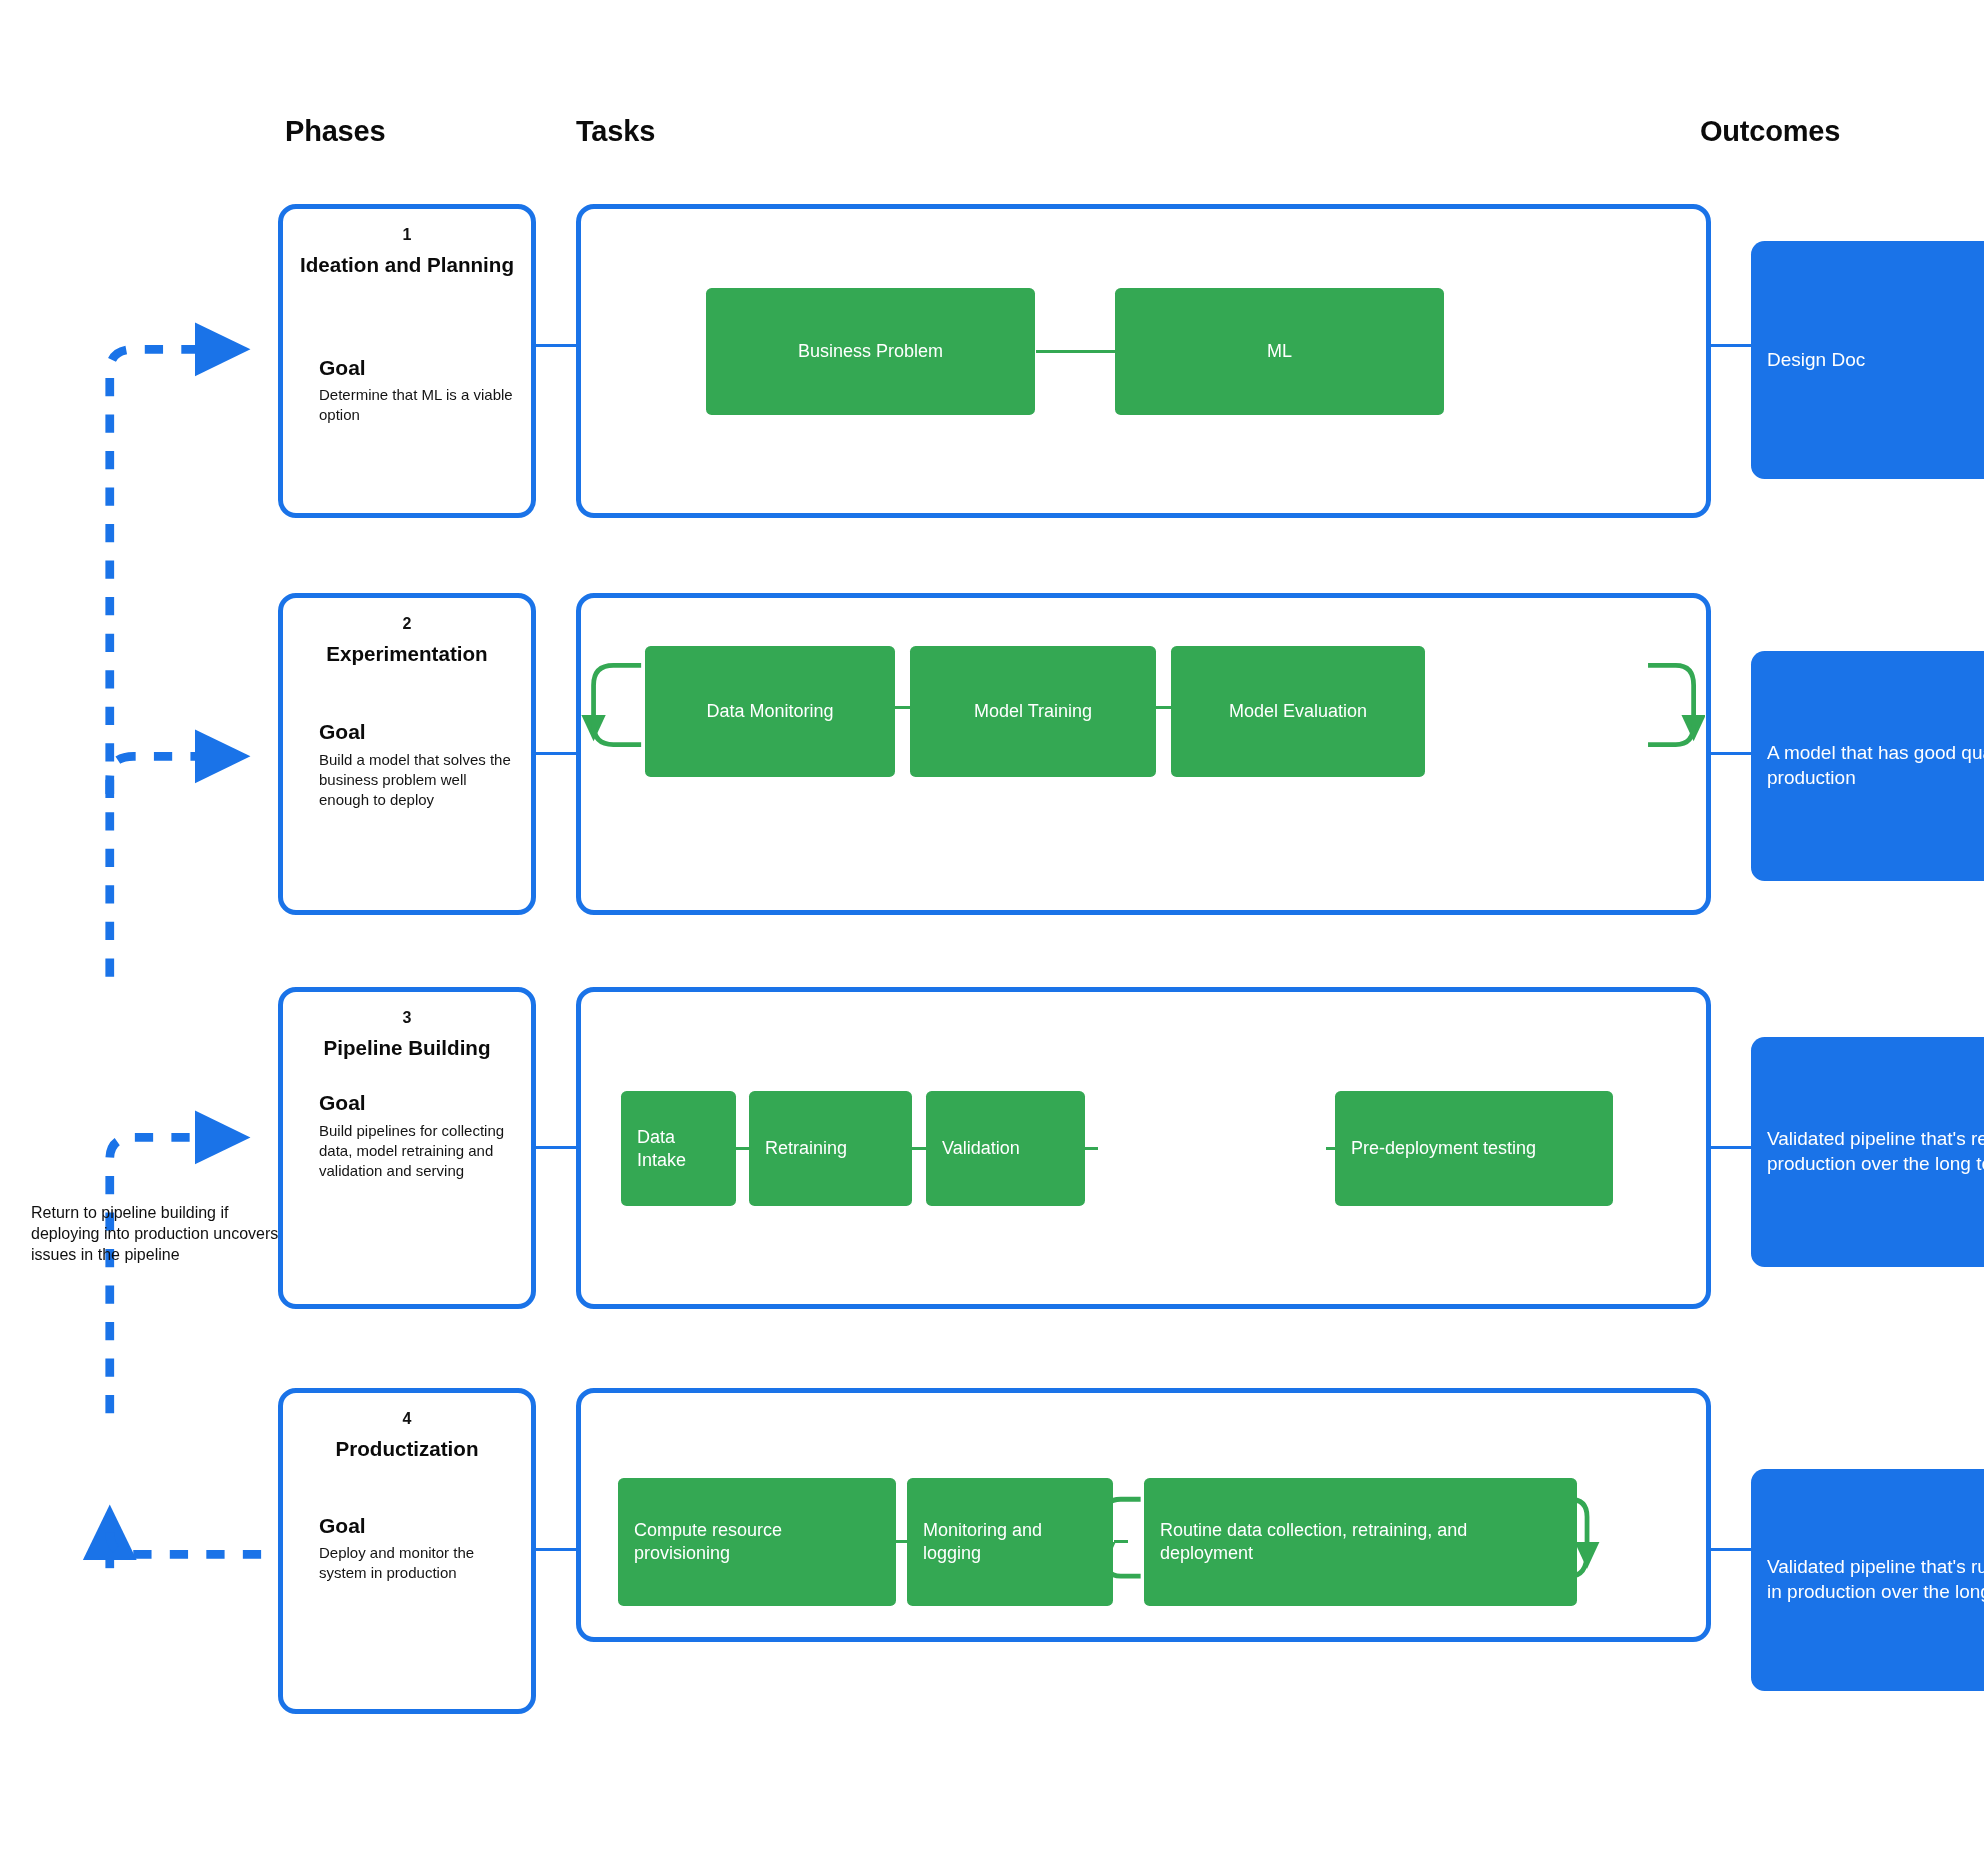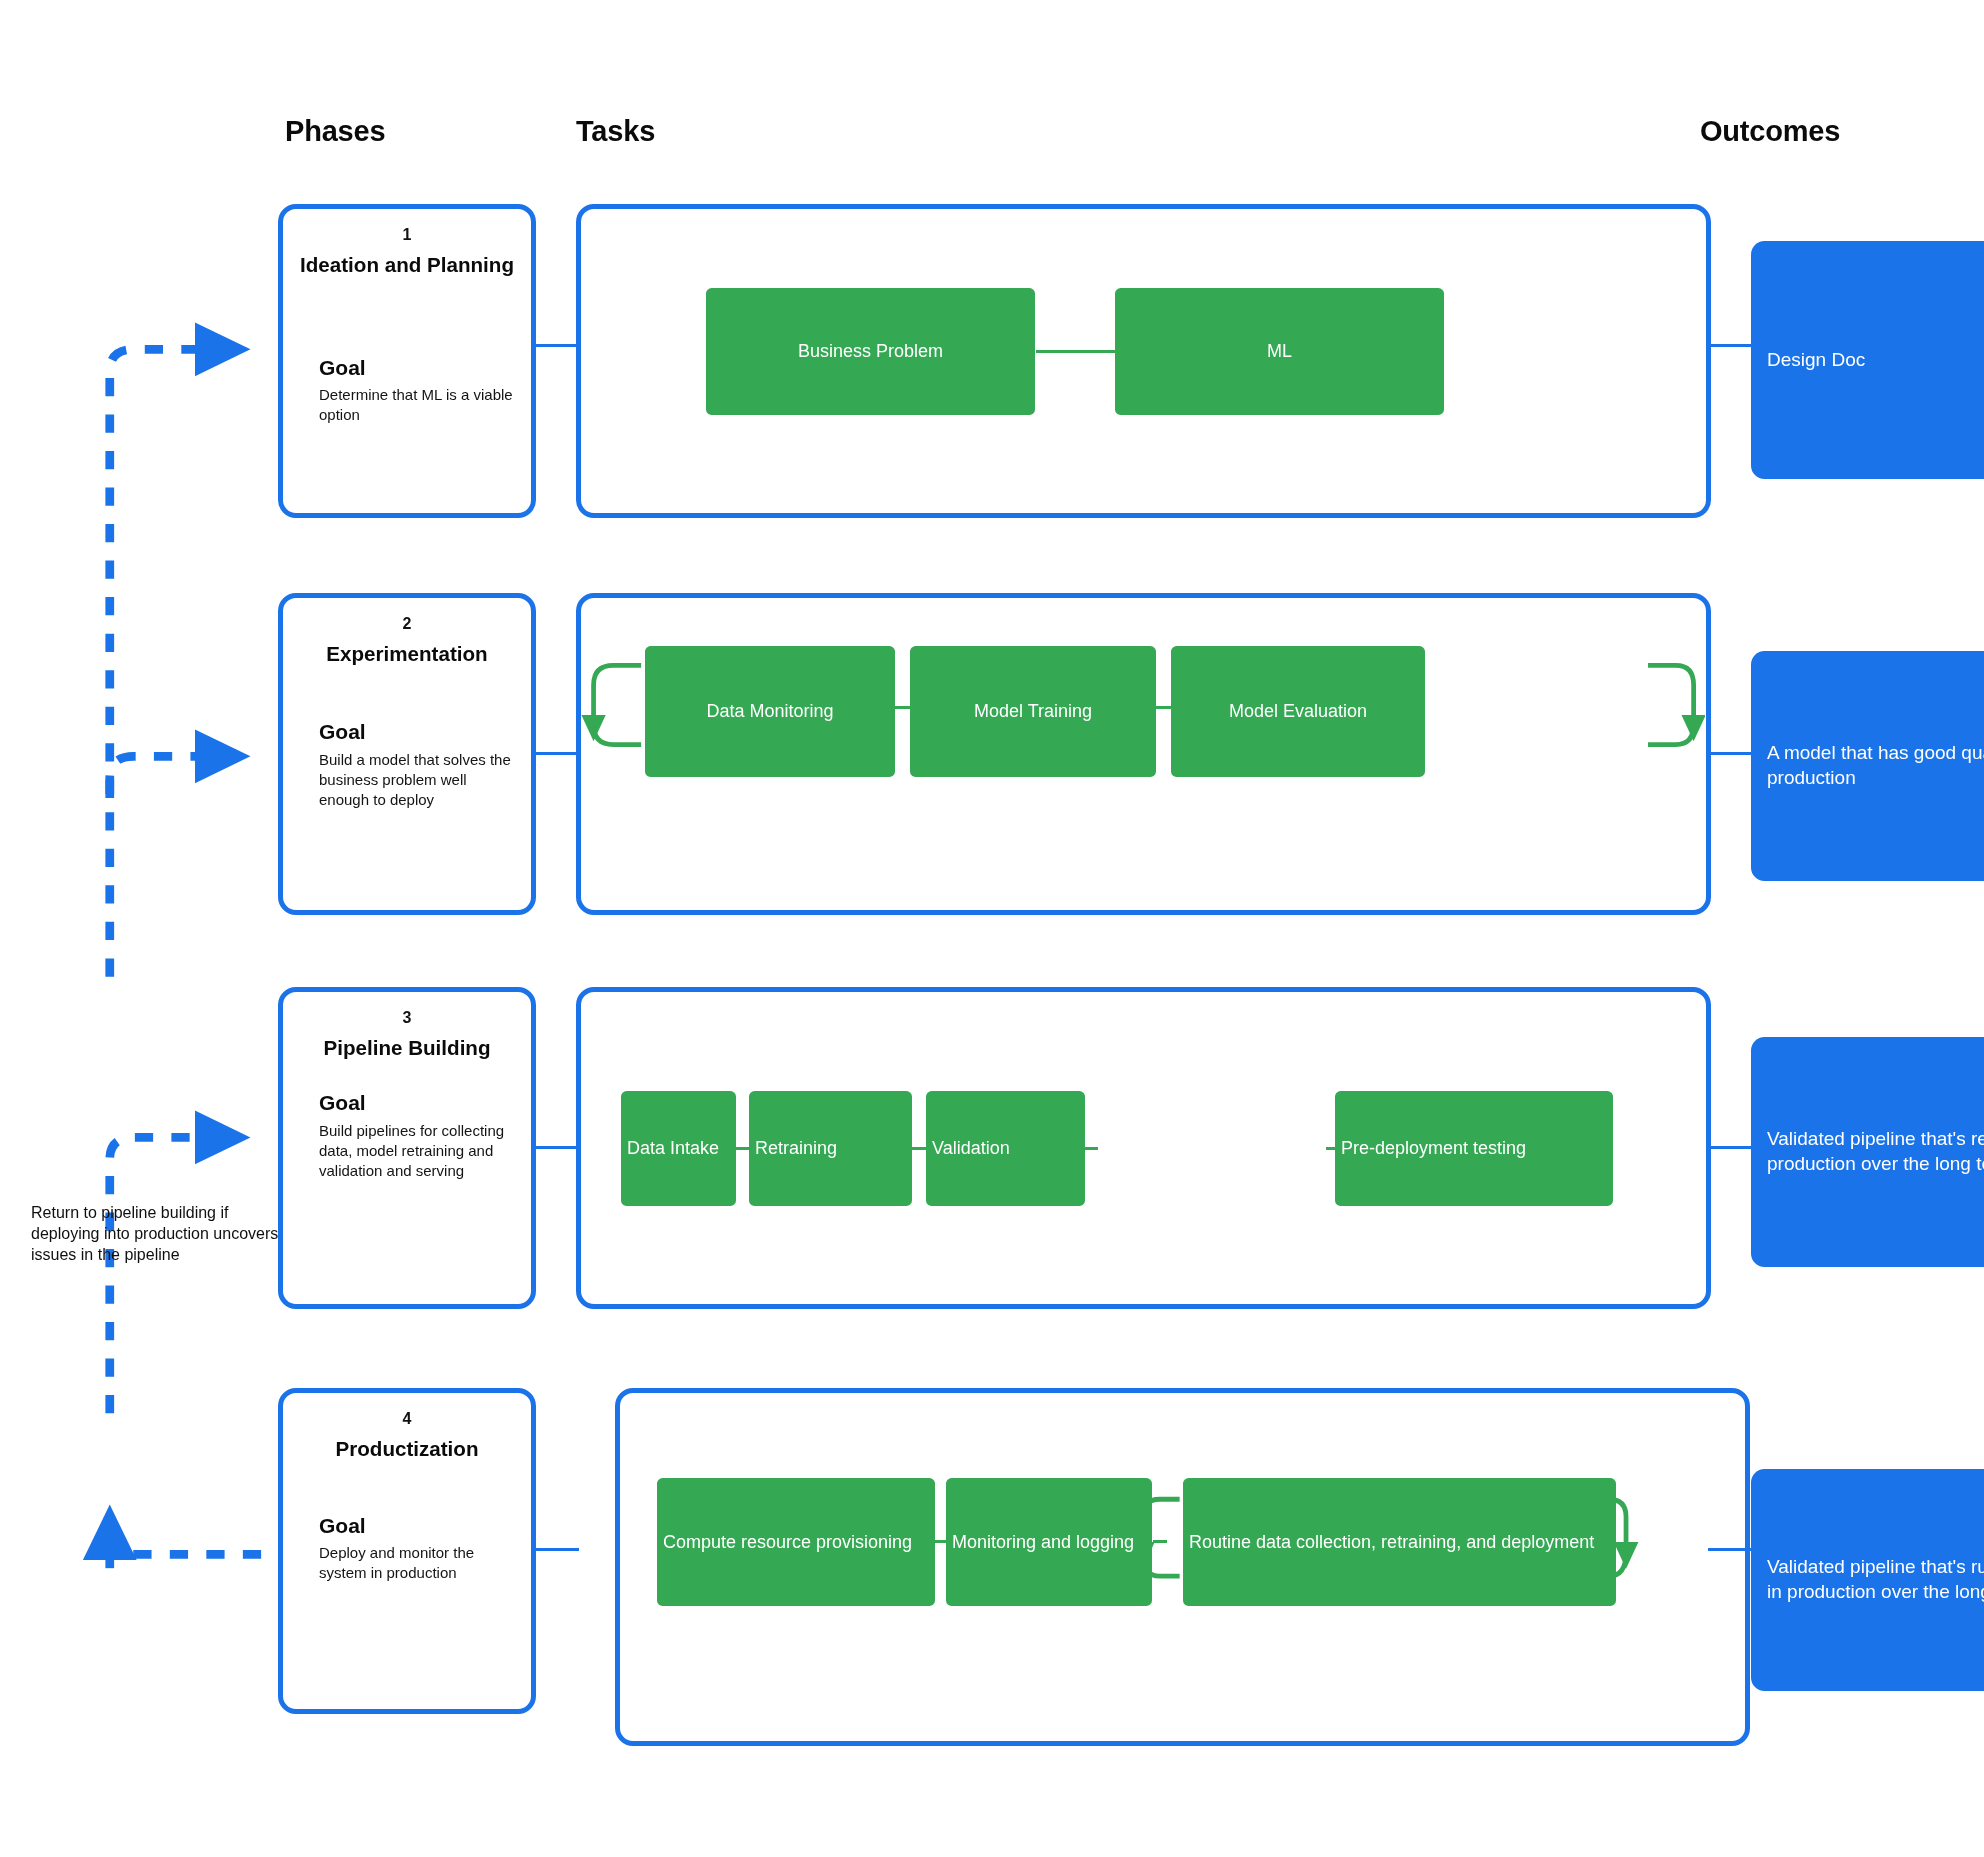--- a/index.html
+++ b/index.html
@@ -14,21 +14,21 @@
   .phase-num{position:absolute;left:0;right:0;text-align:center;font-weight:700;font-size:16px;color:#111;}
   .phase-title{position:absolute;left:8.7px;right:8.7px;text-align:center;font-weight:700;font-size:20.6px;line-height:1.12;color:#0b0b0b;}
   .phase-goal-label{position:absolute;left:36px;font-weight:700;font-size:21px;color:#0b0b0b;}
   .phase-goal-text{position:absolute;left:36px;right:16px;font-size:15px;line-height:1.34;color:#141414;}
 
   
   .tasks-box{position:absolute;box-sizing:border-box;border:5.6px solid #1a73e8;border-radius:18px;background:#fff;}
 
   
   .chip{position:absolute;box-sizing:border-box;background:#34a853;border-radius:5.6px;color:#fff;display:flex;align-items:center;}
-  .chip > span{display:block;width:100%;padding:0 6px;box-sizing:border-box;font-size:18px;line-height:1.26;}
+  .chip > span{display:block;width:100%;padding:0 16px;box-sizing:border-box;font-size:18px;line-height:1.26;}
   .chip.ctr > span{text-align:center;}
 
   
   .hline{position:absolute;background:#1a73e8;height:3.2px;}
   .greenline{position:absolute;background:#34a853;height:3.2px;}
 
   
   .outcome{position:absolute;box-sizing:border-box;background:#1a73e8;border-radius:13.5px;color:#fff;display:flex;align-items:center;}
   .outcome > span{display:block;width:100%;padding:0 16px;box-sizing:border-box;font-size:19px;line-height:1.30;}
 
@@ -170,21 +170,21 @@
     </div>
 
   <div class="phase-card" style="left:278px;top:1388px;width:258px;height:326px;">
     <div class="phase-num" style="top:16.7px;">4</div>
     <div class="phase-title" style="top:44px;">Productization</div>
     <div class="phase-goal-label" style="top:121px;">Goal</div>
     <div class="phase-goal-text" style="top:150px;">Deploy and monitor the system in production</div>
   </div>
   <div class="hline" style="left:533px;top:1548px;width:46px;"></div>
 
-  <div class="tasks-box" style="left:576px;top:1388px;width:1135px;height:358px;margin-left:39px;">
+  <div class="tasks-box" style="left:576px;top:1388px;width:1135px;height:254px;">
     <svg style="position:absolute;left:0;top:0;width:1124px;height:314px;" viewBox="0 0 2832 792">
       <defs>
         <marker id="gh2" markerWidth="6" markerHeight="6" refX="3" refY="3" orient="auto" markerUnits="strokeWidth">
           <path d="M0,0.4 L5.6,3 L0,5.6 Z" fill="#34a853"></path>
         </marker>
       </defs>
       <path d="M1410,268 L1360,268 Q1316,268 1316,312 L1316,412" fill="none" stroke="#34a853" stroke-width="12" marker-end="url(#gh2)"></path>
       <path d="M2440,268 L2492,268 Q2536,268 2536,312 L2536,412" fill="none" stroke="#34a853" stroke-width="12" marker-end="url(#gh2)"></path>
       <path d="M1410,462 L1360,462 Q1316,462 1316,402" fill="none" stroke="#34a853" stroke-width="12"></path>
       <path d="M2440,462 L2492,462 Q2536,462 2536,402" fill="none" stroke="#34a853" stroke-width="12"></path>

